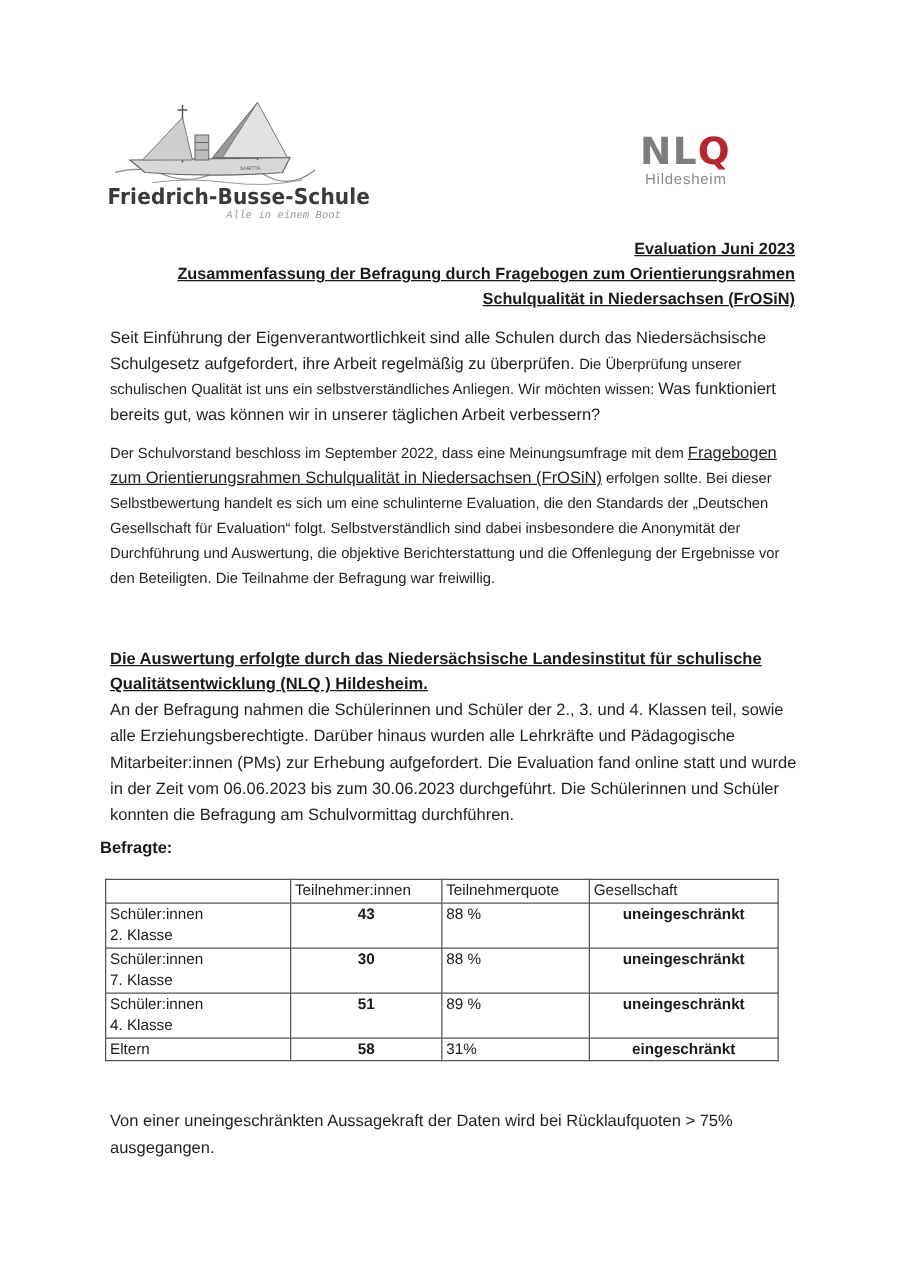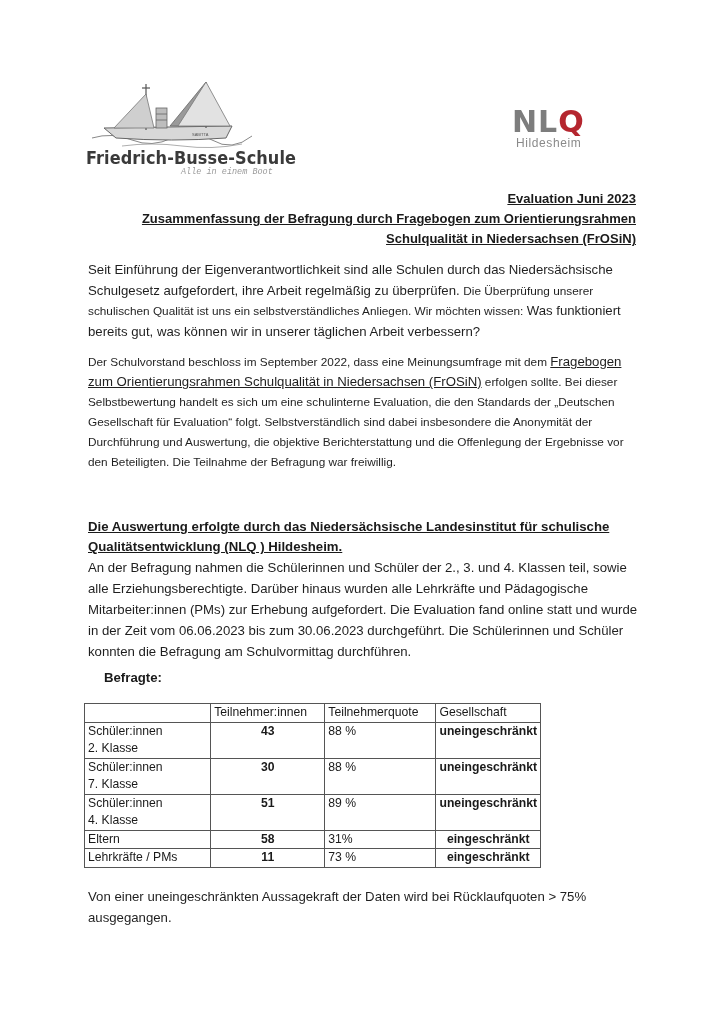--- a/index.html
+++ b/index.html
@@ -25,23 +25,23 @@
     .p1 { top: 260px; }
     .p1 .small { font-size: 11.8px; }
     .p2 { top: 352px; font-size: 11.8px; line-height: 20px; }
     .p2 .link { font-size: 13.2px; text-decoration: underline; }
 
     .thanks { position: absolute; left: 88px; top: 480px; width: 560px; font-size: 13.2px; font-weight: bold; color: #2c5080; }
 
     .subhead { position: absolute; left: 88px; top: 517px; width: 560px; font-size: 13.2px; line-height: 20px; font-weight: bold; text-decoration: underline; }
     .p3 { top: 557px; line-height: 21px; }
 
-    .befragte { position: absolute; left: 104px; top: 670px; font-size: 13.2px; font-weight: bold; }
+    .befragte { position: absolute; left: 80px; top: 670px; font-size: 13.2px; font-weight: bold; }
 
-    table.survey { position: absolute; left: 84px; top: 703px; width: 457px; border-collapse: collapse; font-size: 12.2px; }
+    table.survey { position: absolute; left: 84px; top: 703px; width: 539px; border-collapse: collapse; font-size: 12.2px; }
     table.survey td { border: 1px solid #555; padding: 0 3px; vertical-align: top; line-height: 17.5px; }
     table.survey td.c0 { width: 148px; }
     table.survey td.c1 { width: 121px; text-align: center; font-weight: bold; }
     table.survey td.c2 { width: 118px; text-align: left; font-weight: normal; }
     table.survey td.c3 { text-align: center; font-weight: bold; }
     table.survey tr.head td { text-align: left; font-weight: normal; }
     table.survey tr.head td.c1, table.survey tr.head td.c2 { text-align: left; }
 
     .p4 { top: 886px; line-height: 21px; }
   </style>
@@ -132,24 +132,18 @@
       <td class="c1">51</td>
       <td class="c2">89 %</td>
       <td class="c3">uneingeschränkt</td>
     </tr>
     <tr>
       <td class="c0">Eltern</td>
       <td class="c1">58</td>
       <td class="c2">31%</td>
       <td class="c3">eingeschränkt</td>
     </tr>
-    <tr>
-      <td class="c0">Lehrkräfte / PMs</td>
-      <td class="c1">11</td>
-      <td class="c2">73 %</td>
-      <td class="c3">eingeschränkt</td>
-    </tr>
   </tbody>
     </table>
 
   <p class="para p4">Von einer uneingeschränkten Aussagekraft der Daten wird bei Rücklaufquoten  &gt;  75% ausgegangen.</p>
 
 </div>
 
 </body></html>

